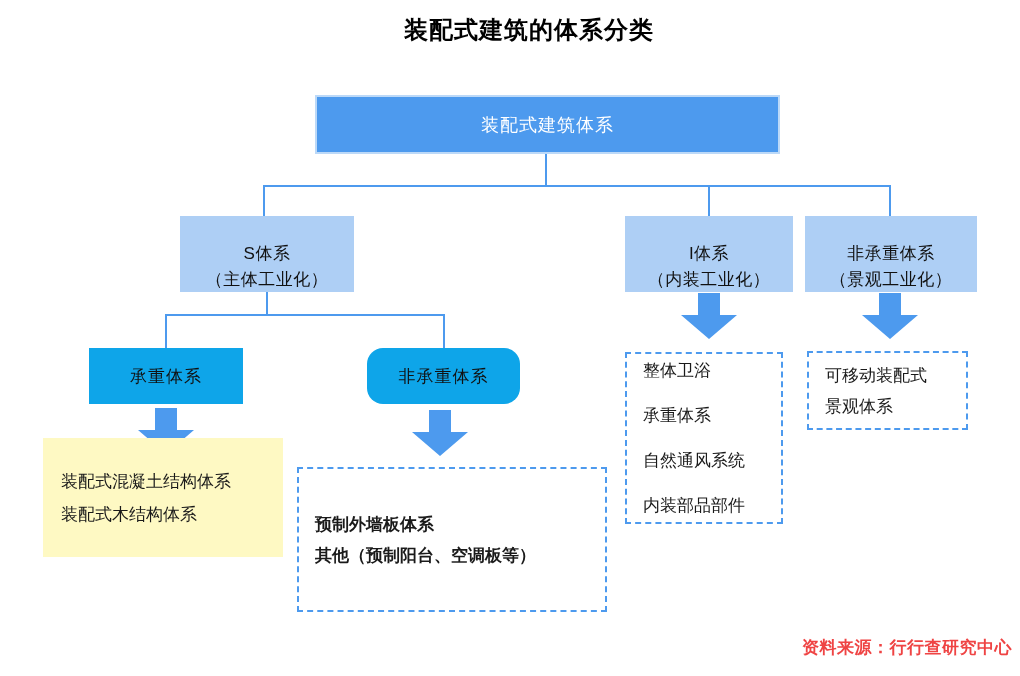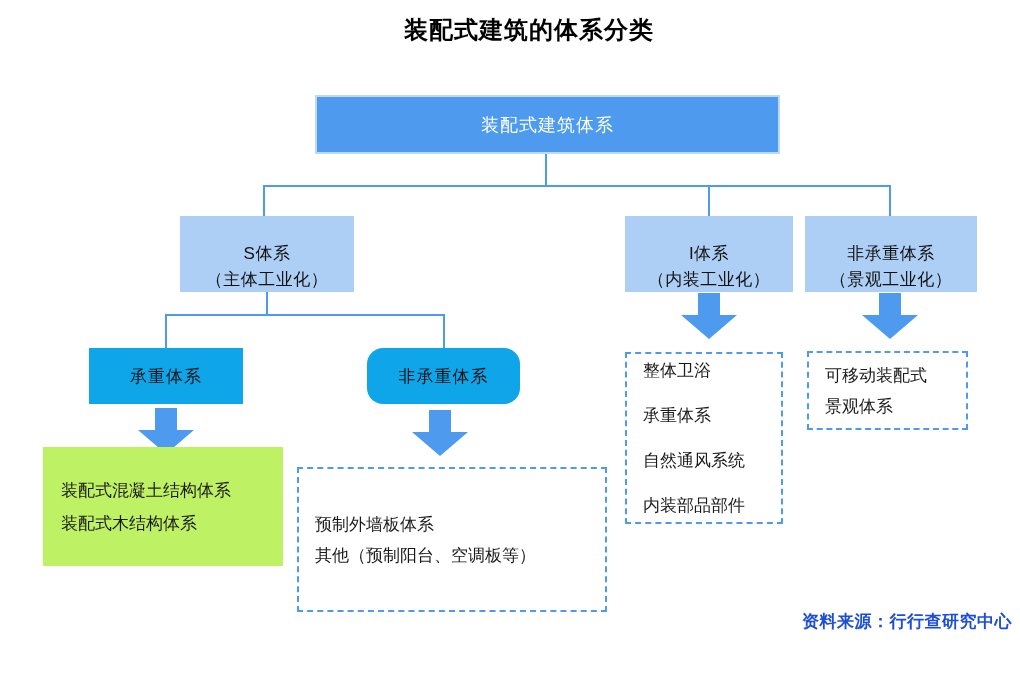--- a/index.html
+++ b/index.html
@@ -29,36 +29,36 @@
   .s2a{left:180px;top:216px;width:174px;}
   .s2b{left:625px;top:216px;width:168px;}
   .s2c{left:805px;top:216px;width:172px;}
   .s3a{left:89px;top:348px;width:154px;}
   .s3b{left:367px;top:348px;width:153px;border-radius:16px;}
   .leaf{
     position:absolute;display:flex;flex-direction:column;justify-content:center;
     box-sizing:border-box;font-size:17px;text-align:left;color:#1a1a1a;
   }
   .leaf-gray{
-    left:43px;top:447px;width:240px;height:119px;background:#bef264;padding-left:18px;
+    left:43px;top:438px;width:240px;height:119px;background:#fef9c3;padding-left:18px;
   }
   .leaf-gray .leaf-line{line-height:33px;}
   .leaf-dashed{border:2px dashed #4D9AEE;background:#ffffff;}
-  .leafB{left:297px;top:467px;width:310px;height:145px;padding-left:16px;}
+  .leafB{left:297px;top:467px;width:310px;height:145px;padding-left:16px;font-weight:bold;}
   .leafB .leaf-line{line-height:31px;}
   .leafC{left:625px;top:352px;width:158px;height:172px;padding-left:16px;gap:13px;}
   .leafC .leaf-line{line-height:32px;}
   .leafD{left:807px;top:351px;width:161px;height:79px;padding-left:16px;}
   .leafD .leaf-line{line-height:31px;}
   .line{position:absolute;background:#4D9AEE;}
   .arrow{position:absolute;}
   .arrow polygon{fill:#4D9AEE;}
   .source{
-    position:absolute;top:610px;right:8px;
-    color:#1d4ed8;font-size:17px;font-weight:700;letter-spacing:0.5px;
+    position:absolute;top:636px;right:8px;
+    color:#ef4444;font-size:17px;font-weight:700;letter-spacing:0.5px;
   }
 </style>
 </head>
 <body>
 
 <div class="canvas">
 
   <div class="title">装配式建筑的体系分类</div>
 
   <div class="line" style="left:545px;top:154px;width:2px;height:32px;"></div>

